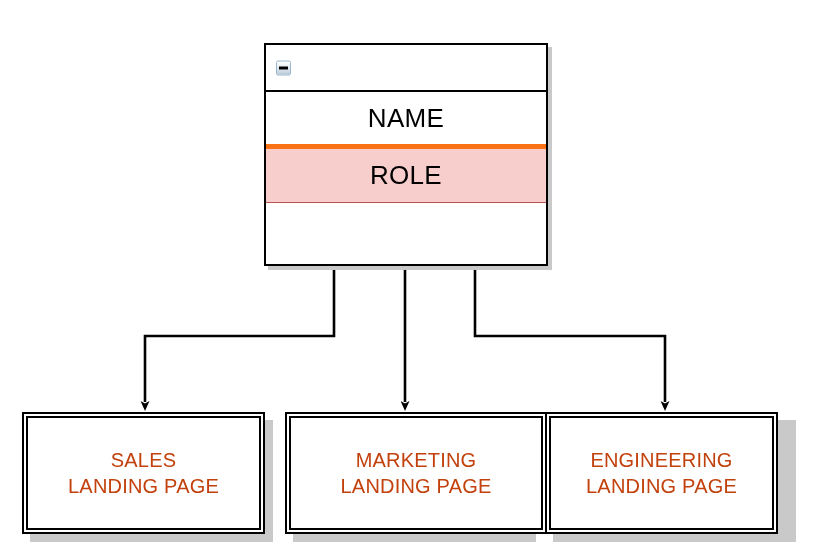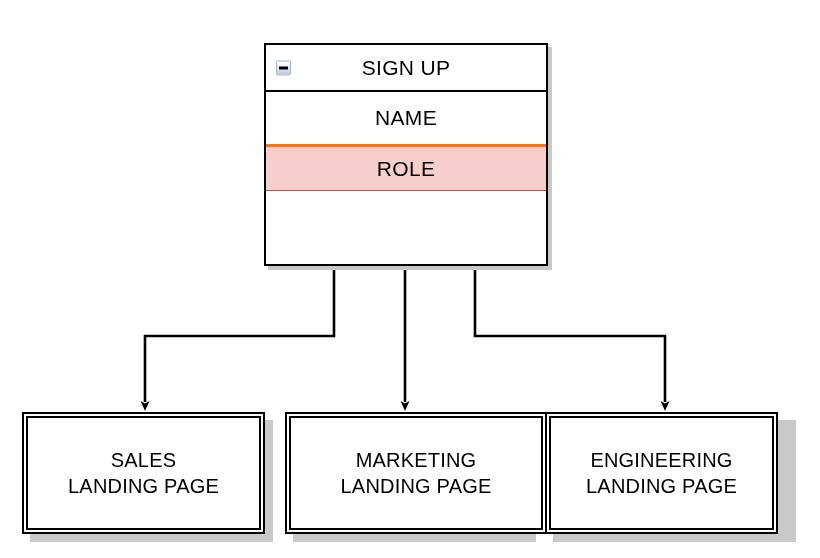--- a/index.html
+++ b/index.html
@@ -75,31 +75,31 @@
   }
 
   .entity-rows {
     position: relative;
   }
   .entity-row {
     height: 52px;
     display: flex;
     align-items: center;
     justify-content: center;
-    font-size: 21px;
+    font-size: 26px;
     color: #000000;
     letter-spacing: 0.3px;
     box-sizing: border-box;
     background: #ffffff;
   }
   .entity-row.highlight {
     background: #f8cecc;
-    border-top: 3px solid #f97316;
+    border-top: 5px solid #f97316;
     border-bottom: 1px solid #b85450;
-    height: 47px;
+    height: 59px;
   }
   .entity-footer {
     height: 16px;
     background: #ffffff;
   }
 
   
   .node-shadow {
     position: absolute;
     background: #c9c9c9;
@@ -118,21 +118,21 @@
     border: 2px solid #000000;
     background: #ffffff;
     display: flex;
     align-items: center;
     justify-content: center;
     text-align: center;
   }
   .node-label {
     font-size: 20px;
     line-height: 26px;
-    color: #000000;
+    color: #c2410c;
     letter-spacing: 0.2px;
     white-space: pre-line;
   }
 </style>
 </head>
 <body>
 
 <div id="canvas">
 
   <svg id="connectors" viewBox="0 0 820 558" width="820" height="558">
@@ -149,21 +149,20 @@
   </svg>
 
   <div class="entity-shadow" style="left:268px; top:47px; width:284px; height:223px;"></div>
 
   <div class="entity" style="left:264px; top:43px; width:284px; height:223px;">
 
     <div class="entity-header">
       <span class="collapse-icon">
         <span class="bar"></span>
       </span>
-      <span class="entity-header-label">SIGN UP</span>
     </div>
 
     <div class="entity-rows">
       <div class="entity-row">
         <span>NAME</span>
       </div>
       <div class="entity-row highlight">
         <span>ROLE</span>
       </div>
       <div class="entity-footer"></div>

